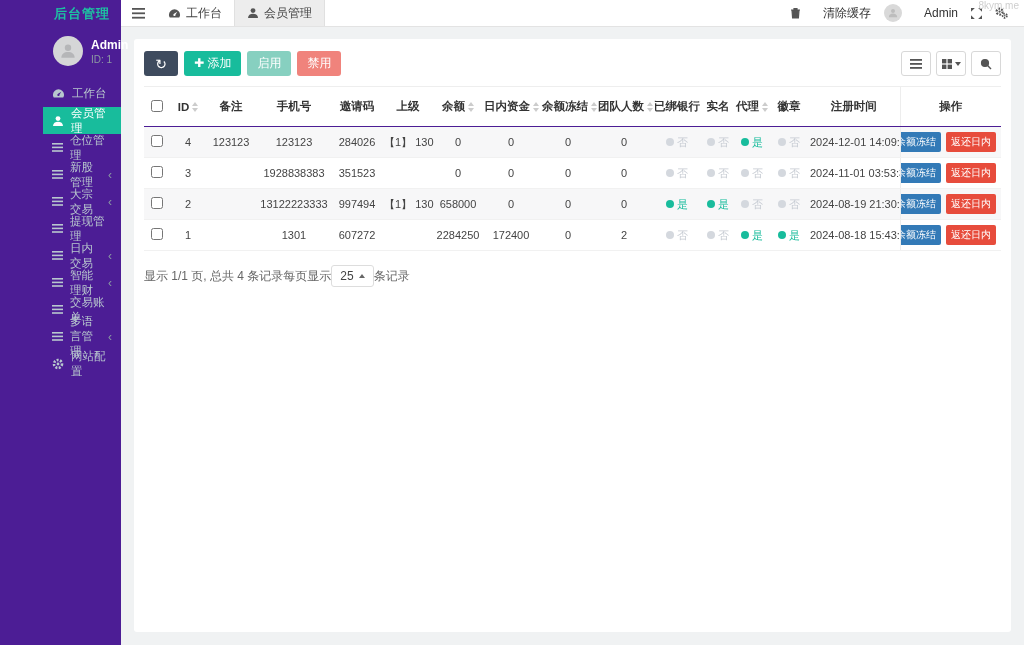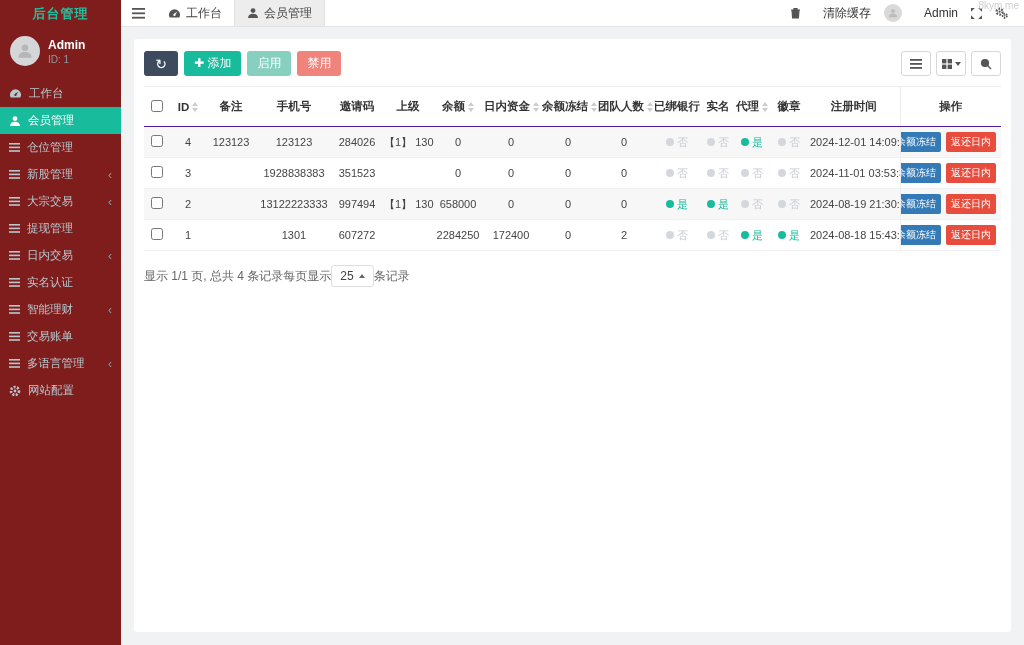--- a/index.html
+++ b/index.html
@@ -1,21 +1,21 @@
 <!DOCTYPE html>
 <html><head>
 <meta charset="utf-8">
 <style>
   * { box-sizing: border-box; margin: 0; padding: 0; }
   html,body { width:1024px; height:645px; overflow:hidden; }
   body { font-family:"Liberation Sans","DejaVu Sans",sans-serif; font-size:12px; color:#444; background:#f0f2f3; }
   .app { display:flex; width:1024px; height:645px; }
 
   
-  .sidebar { width:121px; flex-shrink:0; background:#7f1d1d; color:#b8c7ce; display:flex; flex-direction:column; }
+  .sidebar { width:121px; flex-shrink:0; background:#4c1d95; color:#b8c7ce; display:flex; flex-direction:column;padding-left:43px; }
   .logo { height:28px; line-height:28px; text-align:center; color:#1dc2a2; font-weight:bold; font-size:13px; letter-spacing:1px; }
   .user-panel { display:flex; align-items:center; gap:8px; padding:8px 10px 10px; }
   .avatar { width:30px; height:30px; border-radius:50%; background:#d5d6d7; display:flex; align-items:center; justify-content:center; flex-shrink:0; }
   .avatar svg { fill:#b5b6b8; }
   .user-meta .uname { color:#fff; font-weight:bold; font-size:12px; }
   .user-meta .uid { color:#8d9ba3; font-size:10px; margin-top:2px; }
   .nav { margin-top:4px; }
   .nav-item { height:27px; display:flex; align-items:center; gap:7px; padding:0 9px; font-size:11.5px; cursor:pointer; }
   .nav-item svg { fill:#b8c7ce; flex-shrink:0; }
   .nav-item.active { background:#18bc9c; color:#fff; }
@@ -143,28 +143,20 @@
         <span>提现管理</span>
       </div>
       <div class="nav-item">
         <svg width="11" height="9" viewBox="0 0 11 9">
             <rect y="0" width="11" height="1.6"></rect>
             <rect y="3.6" width="11" height="1.6"></rect>
             <rect y="7.2" width="11" height="1.6"></rect>
           </svg>
         <span>日内交易</span>
         <span class="chev">‹</span>
-      </div>
-      <div class="nav-item">
-        <svg width="11" height="9" viewBox="0 0 11 9">
-            <rect y="0" width="11" height="1.6"></rect>
-            <rect y="3.6" width="11" height="1.6"></rect>
-            <rect y="7.2" width="11" height="1.6"></rect>
-          </svg>
-        <span>实名认证</span>
       </div>
       <div class="nav-item">
         <svg width="11" height="9" viewBox="0 0 11 9">
             <rect y="0" width="11" height="1.6"></rect>
             <rect y="3.6" width="11" height="1.6"></rect>
             <rect y="7.2" width="11" height="1.6"></rect>
           </svg>
         <span>智能理财</span>
         <span class="chev">‹</span>
       </div>

